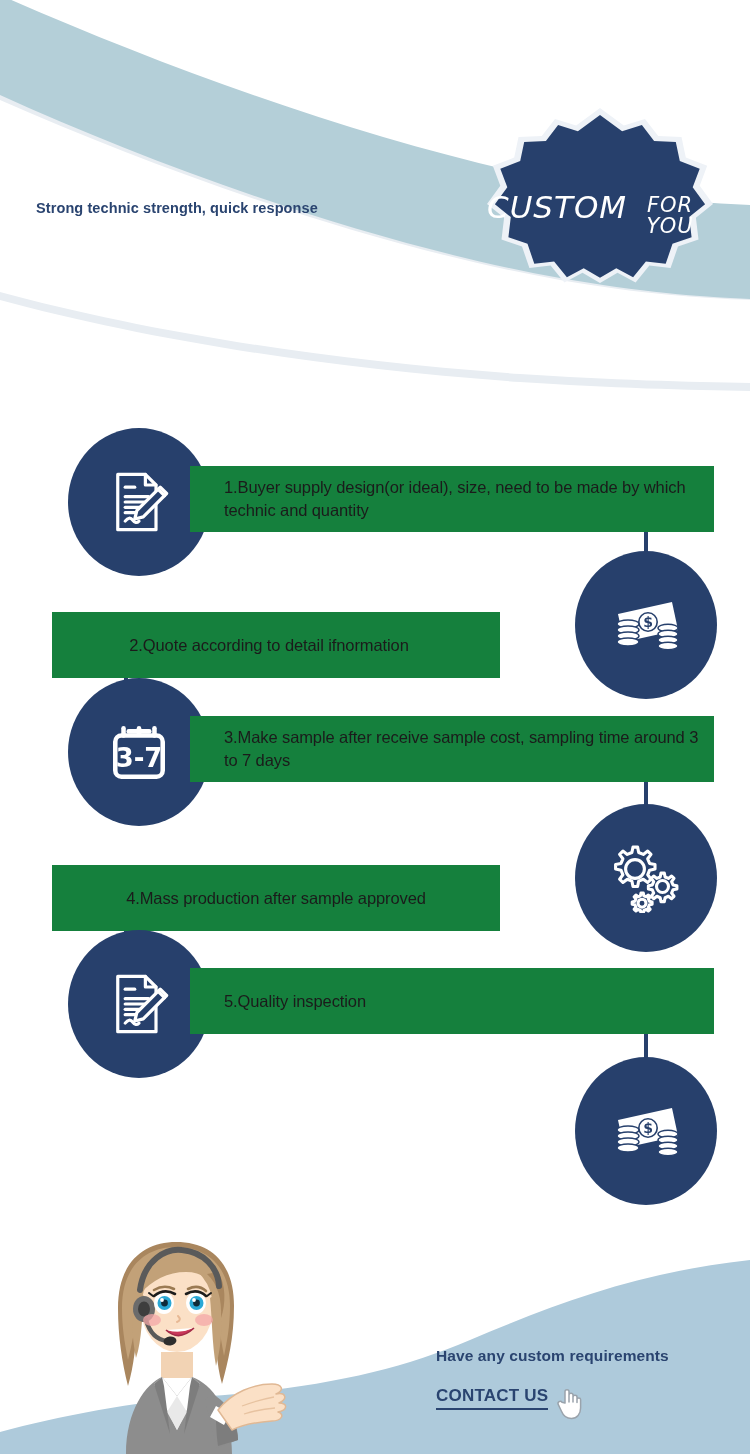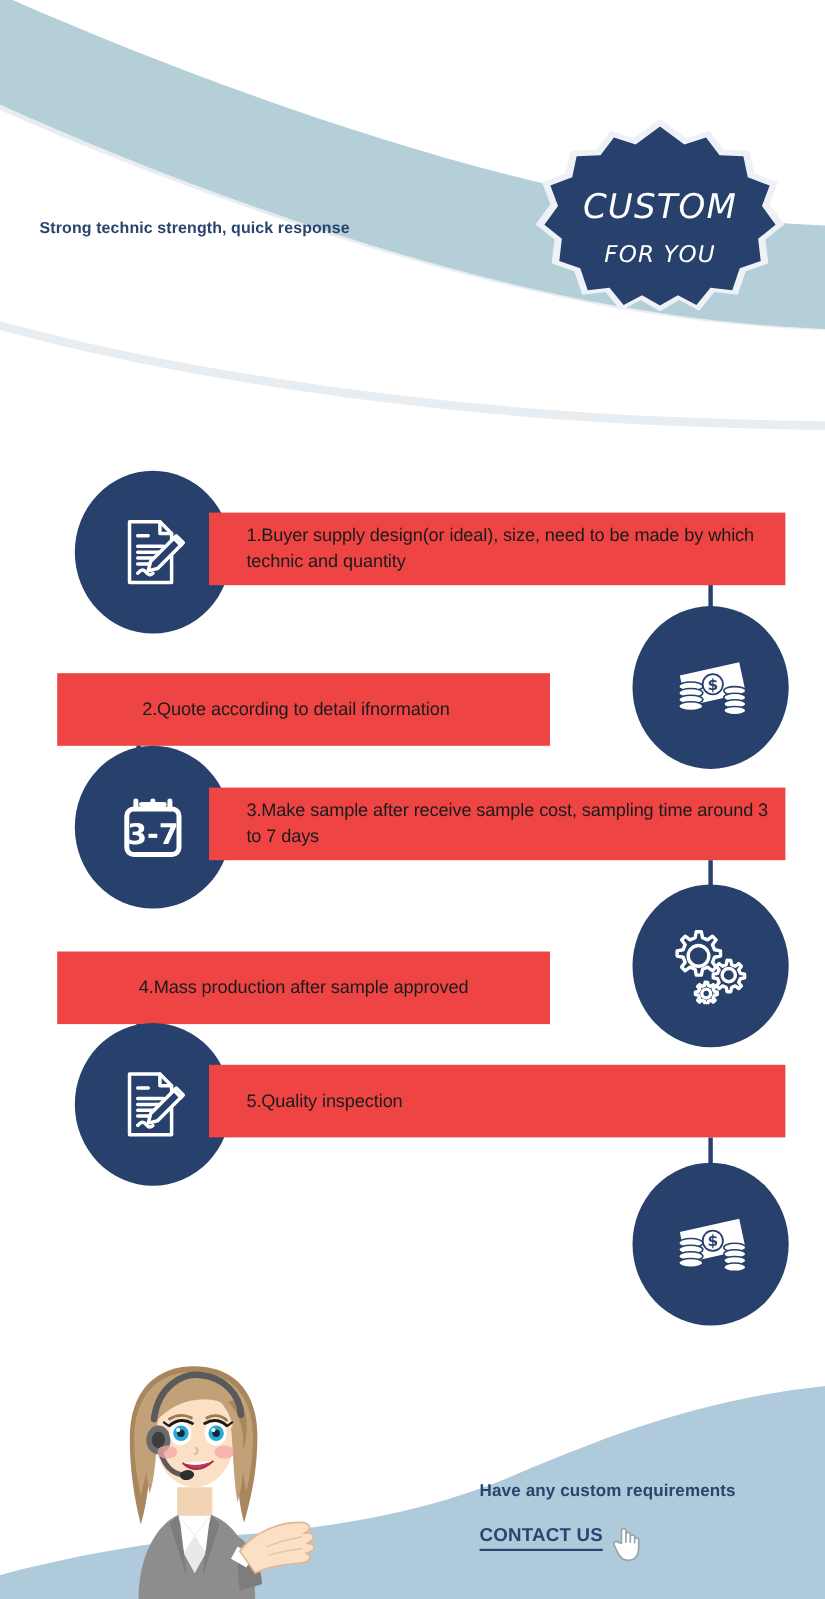--- a/index.html
+++ b/index.html
@@ -20,32 +20,32 @@
   }
   .subtitle {
     font-size:14.5px; font-weight:bold; color:#2a4470;
     margin-top:10px; letter-spacing:0.1px; white-space:nowrap;
   }
 
   
   .badge { position:absolute; left:487px; top:108px; width:226px; height:200px; }
   .badge-text {
     position:absolute; left:0; top:0; width:226px; height:200px;
-    display:flex; flex-direction:column; align-items:center; justify-content:center;
+    display:flex; flex-direction:row; align-items:center; justify-content:center;
     color:#ffffff; text-align:center; line-height:1.02;
     font-family:"DejaVu Sans", sans-serif;
   }
   .badge-l1 { font-size:31px; font-style:italic; font-weight:normal; letter-spacing:1px; }
   .badge-l2 { font-size:21px; font-style:italic; font-weight:normal; letter-spacing:1px; margin-top:16px; }
 
   
   .steps { position:absolute; left:0; top:420px; width:750px; height:800px; }
   .step { position:absolute; left:0; width:750px; height:100px; }
   .bar {
-    position:absolute; height:66px; background:#ef4444;
+    position:absolute; height:66px; background:#15803d;
     display:flex; align-items:center;
   }
   .bar-text {
     font-size:16.5px; color:#1b1b1b; line-height:1.38;
     letter-spacing:-0.1px;
   }
   .circle {
     position:absolute; width:142px; height:148px; border-radius:50%;
     background:#27406c; display:flex; align-items:center; justify-content:center;
   }

